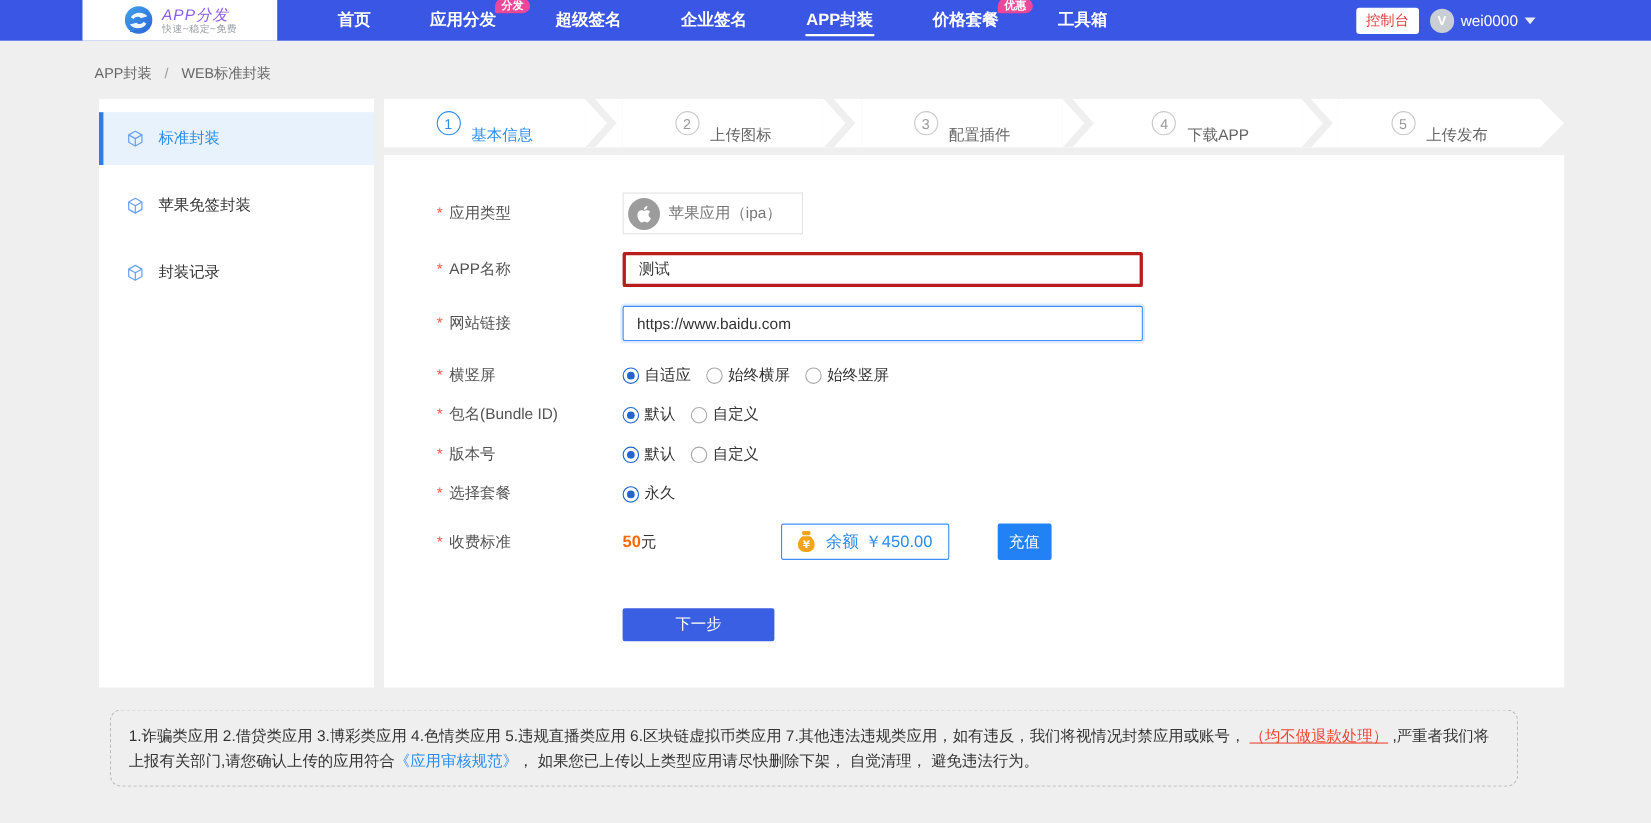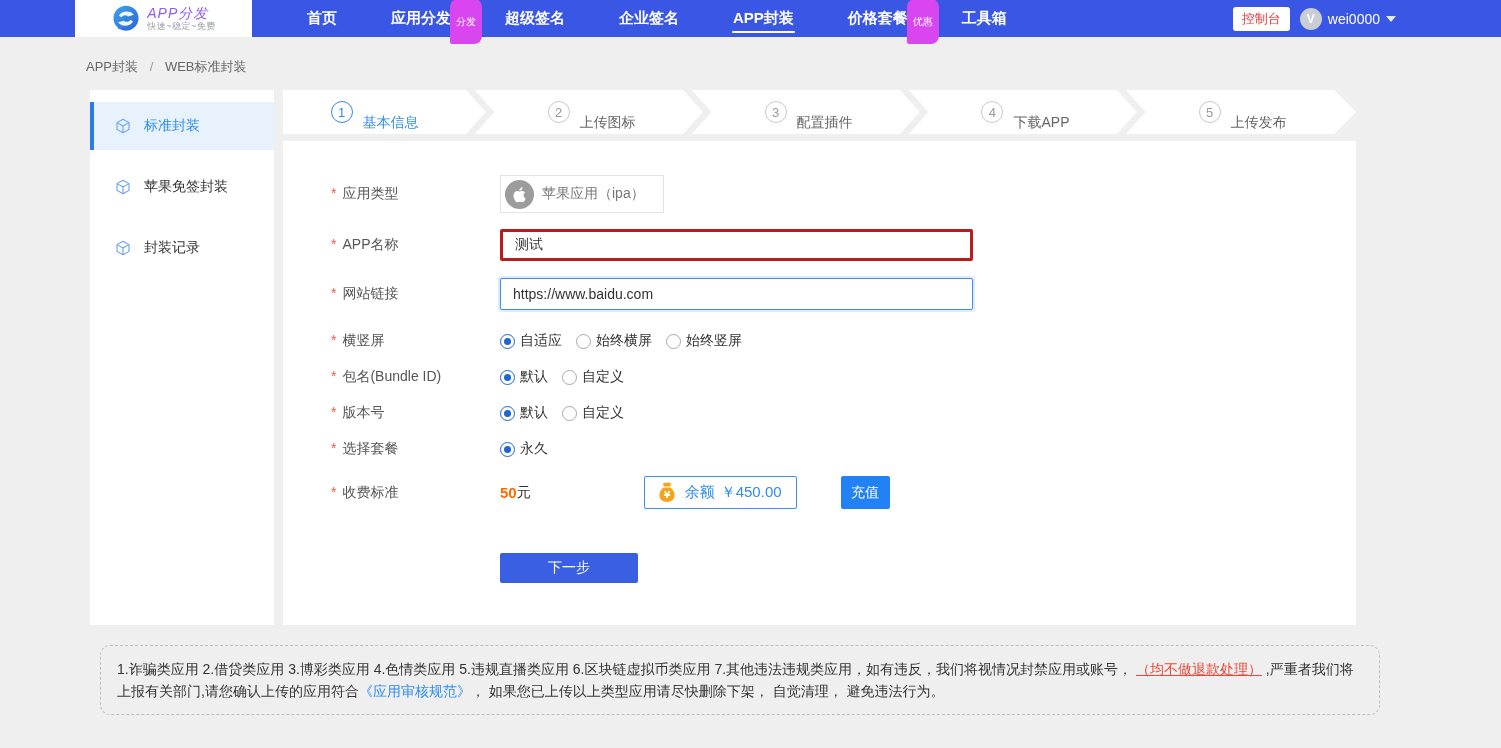--- a/index.html
+++ b/index.html
@@ -12,36 +12,36 @@
   
   .navbar { height:37px; background:#3a56e4; display:flex; align-items:center; position:relative; }
   .logo-box { margin-left:75px; width:177px; height:37px; background:#fff; display:flex; align-items:center; justify-content:center; gap:6px; }
   .logo-mark { width:30px; height:30px; flex:0 0 auto; }
   .logo-texts { display:flex; flex-direction:column; line-height:1; }
   .logo-title { font-size:14px; font-weight:normal; color:#8b5cf6; font-style:italic; letter-spacing:1px; }
   .logo-sub { font-size:9px; color:#9aa0a6; margin-top:2px; letter-spacing:.5px; }
   .nav-menu { display:flex; align-items:stretch; height:37px; margin-left:28px; }
   .nav-item { position:relative; display:flex; align-items:center; padding:0 27px; color:#fff; font-size:15px; font-weight:600; cursor:pointer; }
   .nav-item.active::after { content:""; position:absolute; left:26px; right:26px; bottom:4px; height:2px; background:#fff; border-radius:1px; }
-  .nav-badge { position:absolute; top:-1px; right:-4px; background:#d946ef; color:#fff; font-size:10px; font-weight:400; line-height:13px; padding:16px 6px; border-radius:8px 8px 8px 2px; }
+  .nav-badge { position:absolute; top:-1px; right:-4px; background:#ec4899; color:#fff; font-size:10px; font-weight:700; line-height:13px; padding:0 6px; border-radius:8px 8px 8px 2px; }
   .nav-right { margin-left:auto; margin-right:105px; display:flex; align-items:center; gap:10px; }
   .console-btn { background:#fff; color:#e23c3c; font-size:13px; padding:3px 9px; border:none; border-radius:3px; cursor:pointer; }
   .user-chip { display:flex; align-items:center; gap:6px; cursor:pointer; }
   .avatar { width:22px; height:22px; border-radius:50%; background:#c9ced4; color:#fff; font-size:12px; font-weight:bold; display:flex; align-items:center; justify-content:center; }
   .user-name { color:#fff; font-size:14px; }
   .caret-down { width:0; height:0; border-left:5px solid transparent; border-right:5px solid transparent; border-top:6px solid #e8eaf8; }
 
   
   .breadcrumb { padding:21px 0 14px 86px; font-size:13px; color:#666; }
   .breadcrumb .crumb { cursor:pointer; }
   .breadcrumb .sep { margin:0 8px; color:#999; }
 
   
   .content { display:flex; padding-left:90px; align-items:flex-start; }
-  .sidebar { width:184px; min-height:535px; background:#fff; padding-top:12px; flex:0 0 auto; }
+  .sidebar { width:250px; min-height:535px; background:#fff; padding-top:12px; flex:0 0 auto; }
   .side-item { height:48px; margin-bottom:13px; display:flex; align-items:center; padding-left:20px; gap:12px; font-size:14px; color:#333; cursor:pointer; border-left:4px solid transparent; }
   .side-item.active { background:#e7f2fd; border-left-color:#2d7ce5; color:#2d8cf0; }
   .cube-icon { width:18px; height:18px; flex:0 0 auto; }
 
   .main { width:1073px; margin-left:9px; }
 
   
   .wizard { height:44px; display:flex; margin-bottom:7px; }
   .wz-seg { flex:1 1 0; background:#fff; display:flex; align-items:center; justify-content:center; gap:10px; }
   .wz-num { width:22px; height:22px; border:1px solid #c9c9c9; border-radius:50%; color:#999; font-size:13px; display:flex; align-items:center; justify-content:center; }

